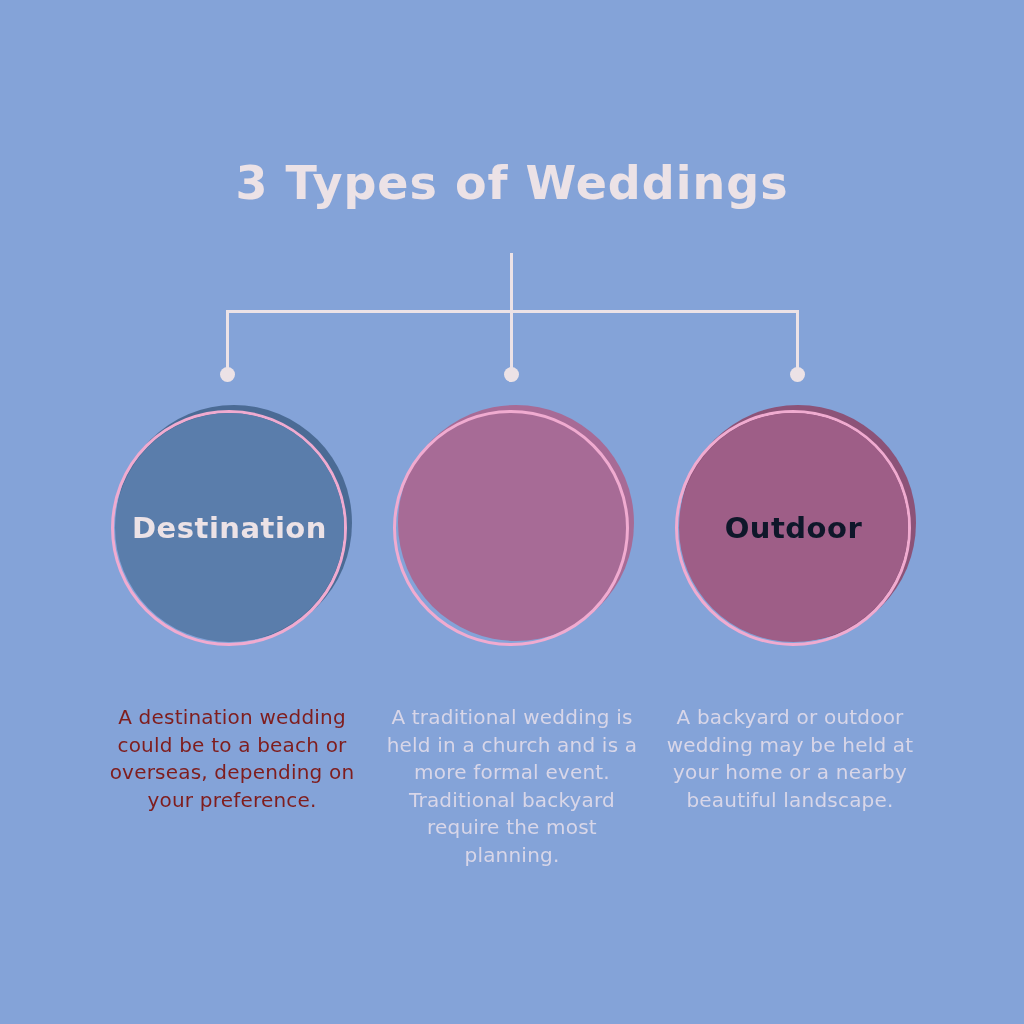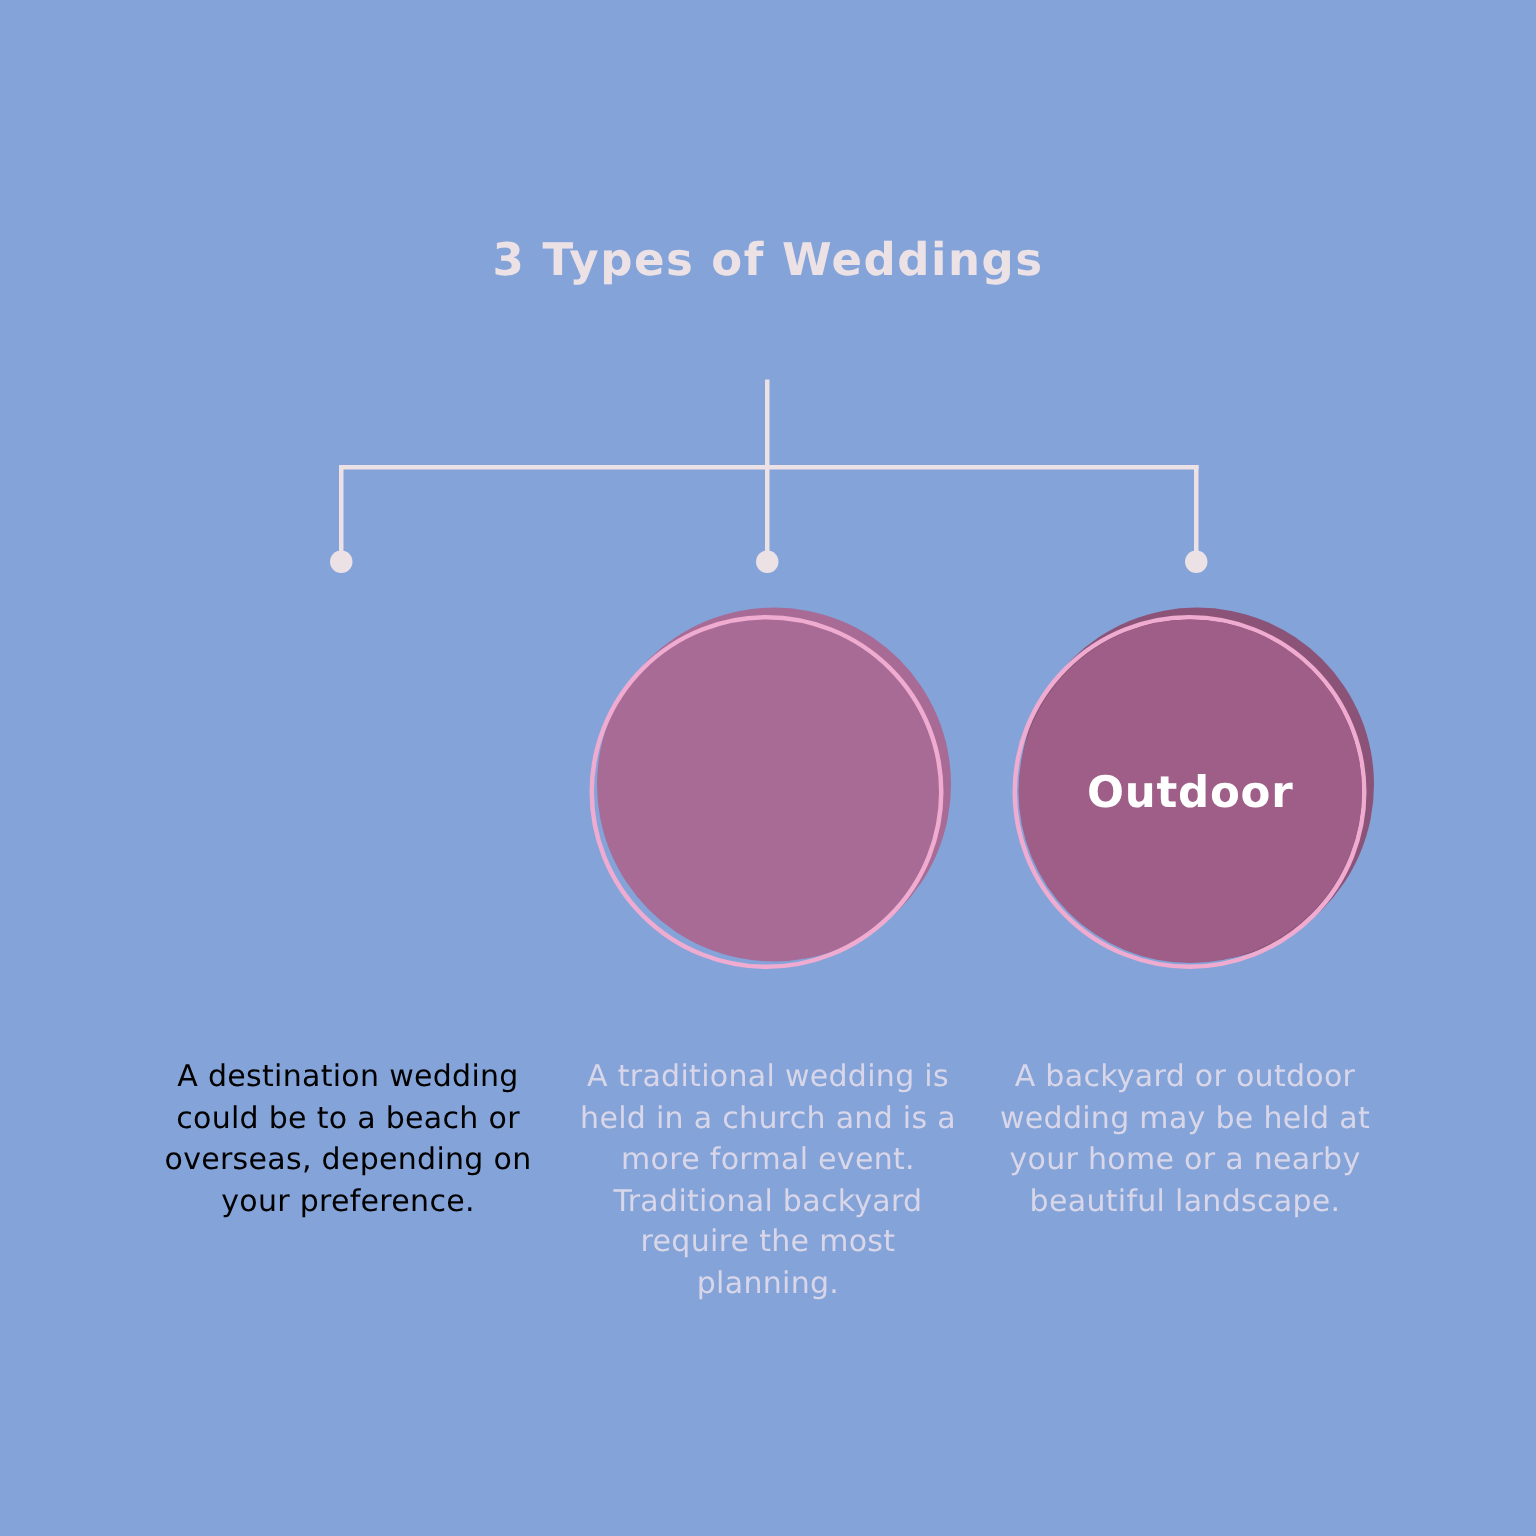--- a/index.html
+++ b/index.html
@@ -12,21 +12,21 @@
     height: 1024px;
     overflow: hidden;
     font-family: "DejaVu Sans", "Liberation Sans", sans-serif;
   }
   .page-title {
     position: absolute;
     left: 0;
     top: 156px;
     width: 1024px;
     text-align: center;
-    font-size: 30px;
+    font-size: 46px;
     font-weight: bold;
     letter-spacing: 1px;
   }
   .connector {
     position: absolute;
   }
   .connector-dot {
     position: absolute;
     width: 15px;
     height: 15px;
@@ -95,35 +95,42 @@
 
   <div class="connector" style="left: 510px; top: 253px; width: 3px; height: 116px; background: rgb(236, 226, 230);"></div>
   <div class="connector" style="left: 226px; top: 310px; width: 573px; height: 3px; background: rgb(236, 226, 230);"></div>
   <div class="connector" style="left: 226px; top: 310px; width: 3px; height: 58px; background: rgb(236, 226, 230);"></div>
   <div class="connector" style="left: 796px; top: 310px; width: 3px; height: 58px; background: rgb(236, 226, 230);"></div>
 
   <div class="connector-dot" style="left: 220px; top: 367px; background: rgb(236, 226, 230);"></div>
   <div class="connector-dot" style="left: 504px; top: 367px; background: rgb(236, 226, 230);"></div>
   <div class="connector-dot" style="left: 790px; top: 367px; background: rgb(236, 226, 230);"></div>
 
+  <div class="circle-group" style="left:110px;">
+    <div class="circle-shadow" style="background: rgb(75, 107, 149);"></div>
+    <div class="circle-ring" style="border-color: rgb(240, 171, 208);"></div>
+    <div class="circle-main" style="background: rgb(90, 125, 171);">
+      <span class="circle-label" style="color: rgb(236, 226, 230);">Destination</span>
+    </div>
+  </div>
 
   <div class="circle-group" style="left:392px;">
     <div class="circle-shadow" style="background: rgb(167, 107, 150);"></div>
     <div class="circle-ring" style="border-color: rgb(240, 171, 208);"></div>
   </div>
 
   <div class="circle-group" style="left:674px;">
     <div class="circle-shadow" style="background: rgb(140, 83, 120);"></div>
     <div class="circle-ring" style="border-color: rgb(240, 171, 208);"></div>
     <div class="circle-main" style="background: rgb(158, 94, 135);">
-      <span class="circle-label" style="color: #ffffff;">Outdoor</span>
+      <span class="circle-label" style="color: #0f172a;">Outdoor</span>
     </div>
   </div>
 
-  <div class="description" style="left: 97px; color: #000000;">A destination wedding
+  <div class="description" style="left: 97px; color: #7f1d1d;">A destination wedding
 could be to a beach or
 overseas, depending on
 your preference.</div>
   <div class="description" style="left: 377px; color: rgb(216, 214, 232);">A traditional wedding is
 held in a church and is a
 more formal event.
 Traditional backyard
 require the most
 planning.</div>
   <div class="description" style="left: 655px; color: rgb(216, 214, 232);">A backyard or outdoor

